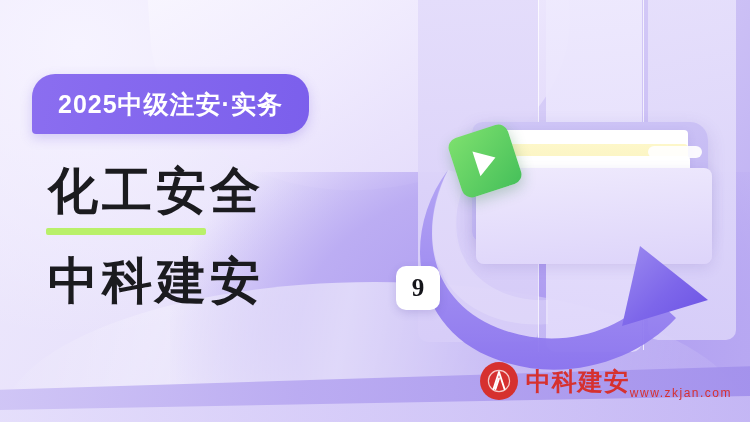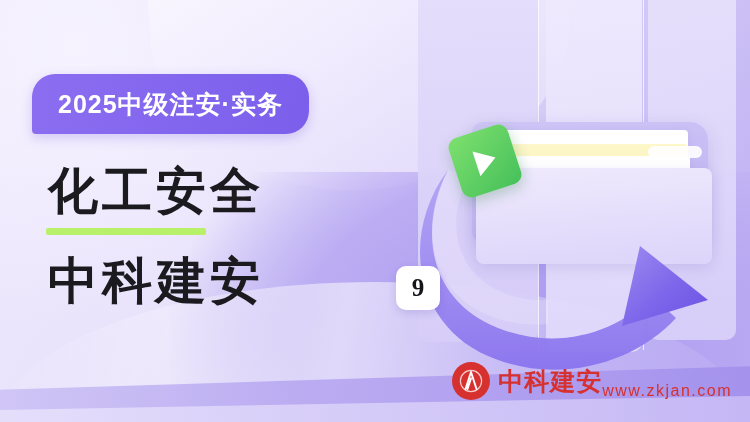--- a/index.html
+++ b/index.html
@@ -251,21 +251,21 @@
   .logo-name {
     color: #d6312f;
     font-size: 25px;
     font-weight: bold;
     letter-spacing: 1px;
     font-family: "Liberation Serif", "DejaVu Serif", serif;
   }
   .logo-url {
     margin-top: 5px;
     color: #d6312f;
-    font-size: 16px;
+    font-size: 12px;
     letter-spacing: 1.5px;
   }
 </style>
 </head>
 <body>
 
 <div class="poster">
 
   <div class="bg-wash-left"></div>
   <div class="bg-arc-top"></div>

